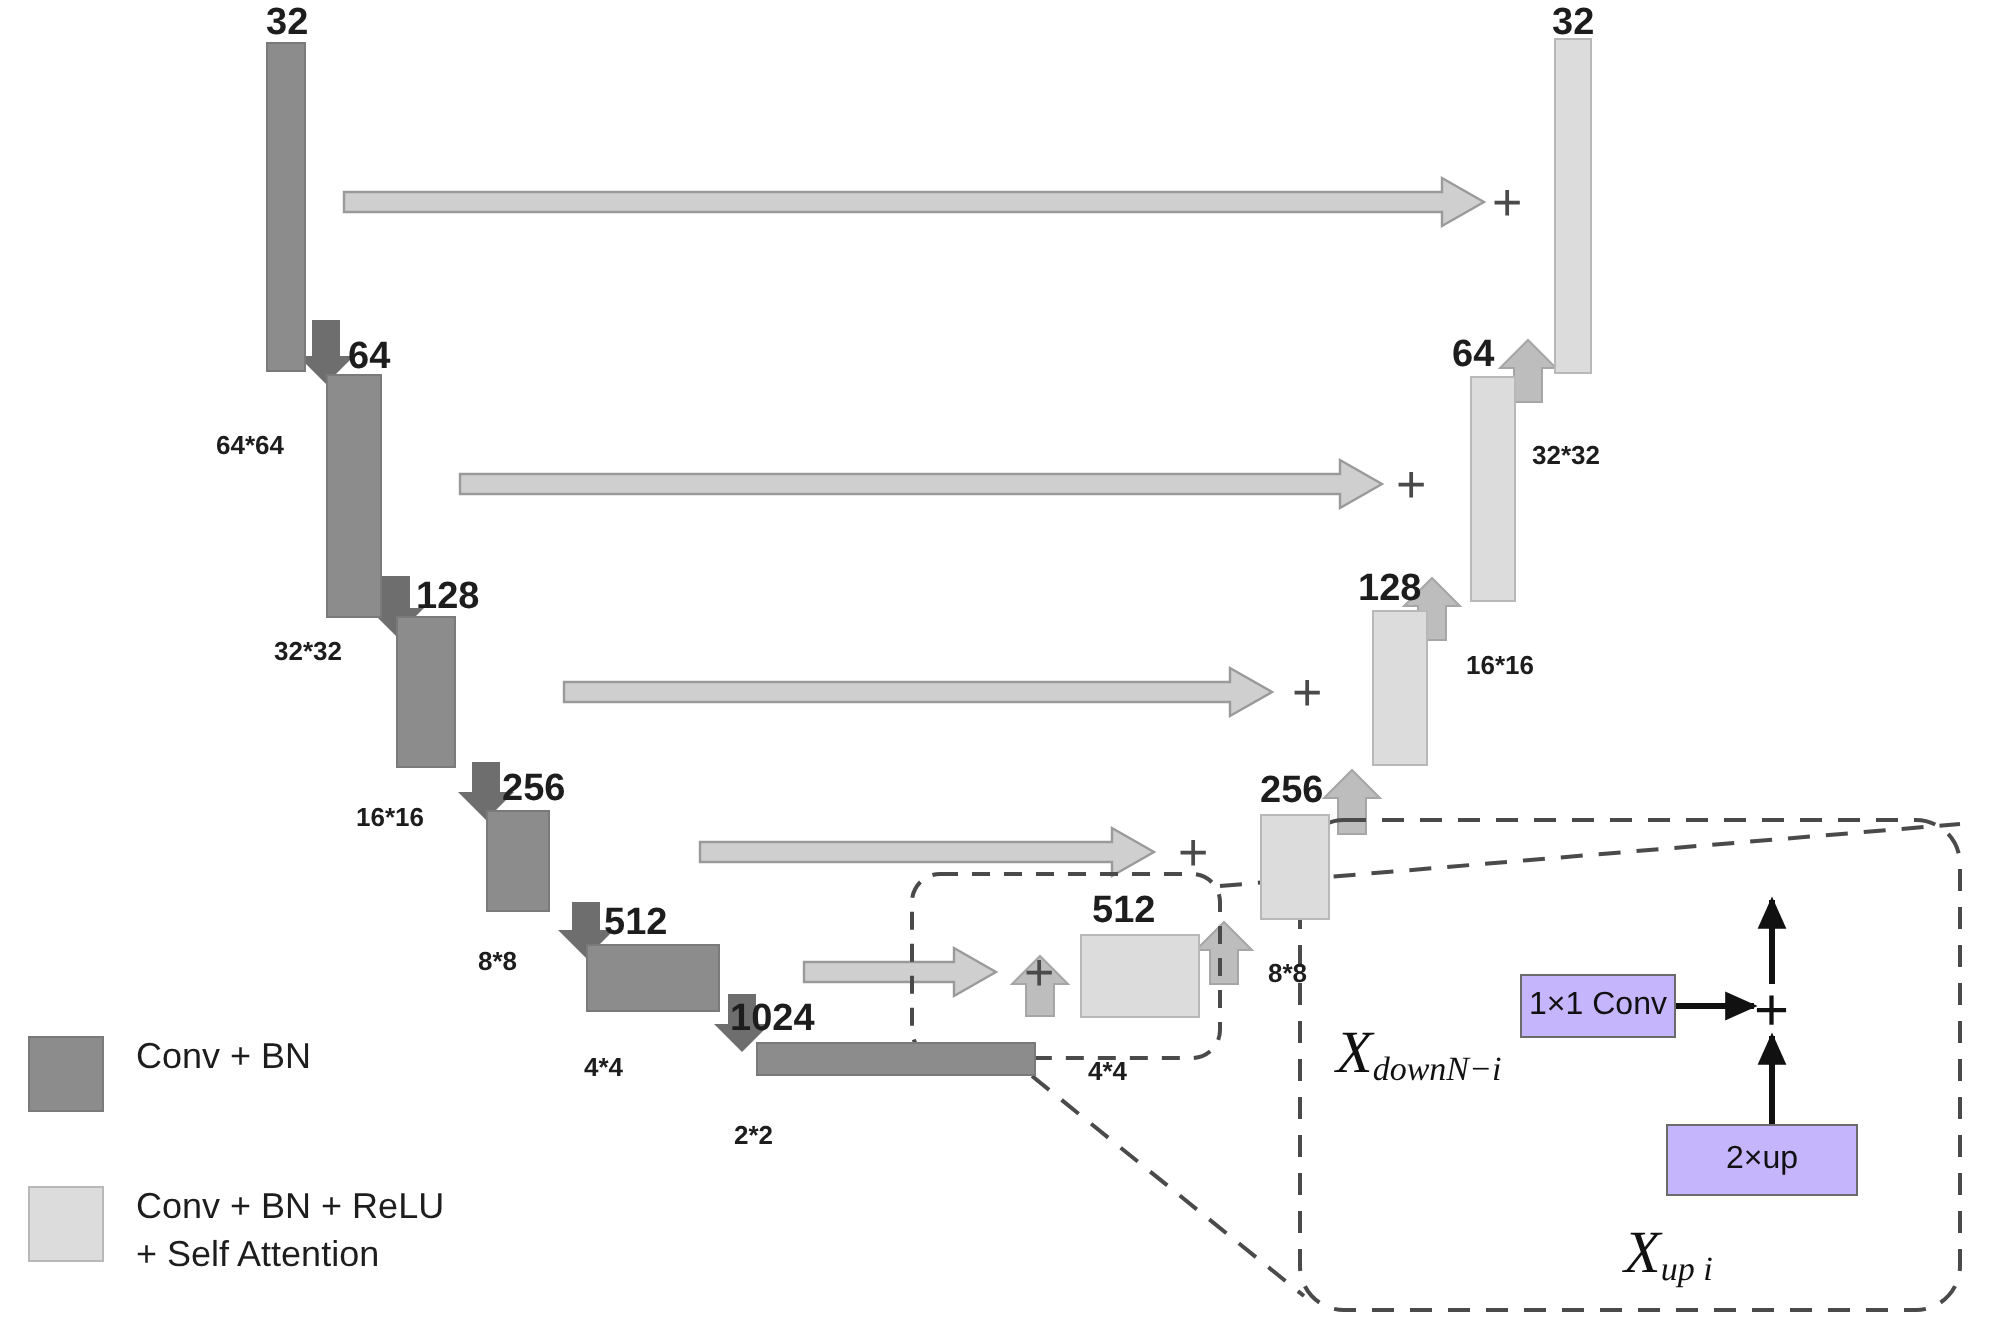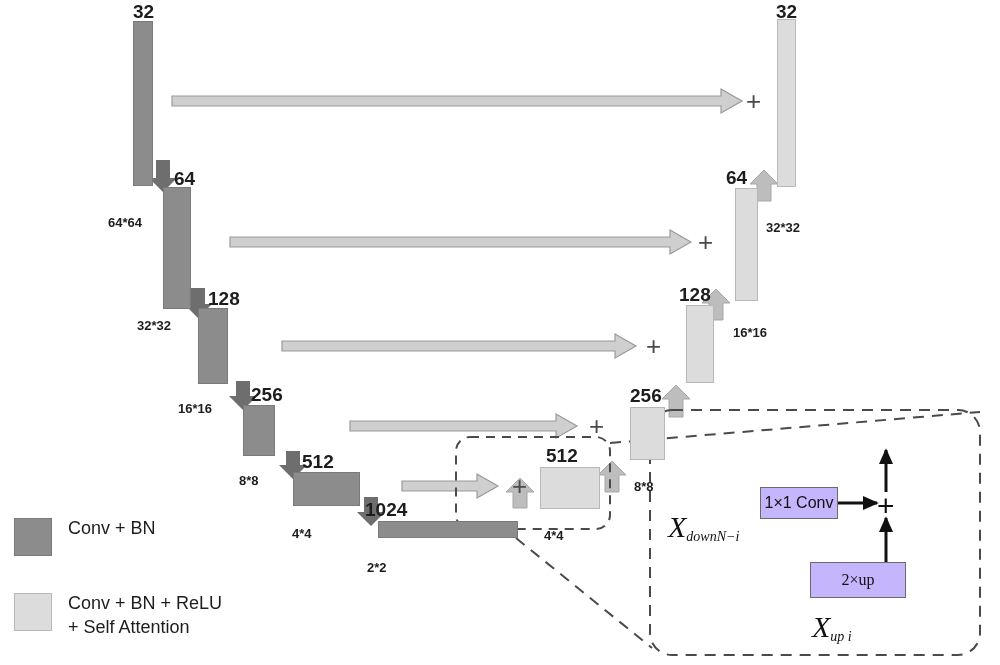--- a/index.html
+++ b/index.html
@@ -86,21 +86,21 @@
   }
   .formula {
     position: absolute;
     font-family: "Liberation Serif", serif;
     font-style: italic;
     color: #111;
     white-space: nowrap;
     line-height: 1;
   }
   .formula .big { font-size: 30px; }
-  .formula .sub { font-size: 14px; }
+  .formula .sub { font-size: 17px; }
   .bigplus {
     position: absolute;
     font-size: 30px;
     color: #111;
     line-height: 1;
     white-space: nowrap;
   }
 </style>
 </head>
 <body>
@@ -229,21 +229,21 @@
   </div>
 
   <div class="legend-swatch blk-light" style="left:14px; top:593px;"></div>
   <div class="legend-text" style="left:68px; top:591px;">
     <div>Conv + BN + ReLU</div>
     <div>+ Self Attention</div>
   </div>
 
   <div class="opbox" style="left:760px; top:487px; width:78px; height:32px;">1×1 Conv</div>
 
-  <div class="opbox" style="left:810px; top:562px; width:96px; height:36px;font-family:Liberation Serif, serif;">2×up</div>
+  <div class="opbox" style="left:833px; top:562px; width:96px; height:36px;">2×up</div>
 
   <div class="bigplus" style="left:877px; top:491px;">+</div>
 
   <div class="formula" style="left:668px; top:512px;">
     <span class="big">X</span><sub class="sub">downN−i</sub>
   </div>
 
   <div class="formula" style="left:812px; top:612px;text-align:right;">
     <span class="big">X</span><sub class="sub">up i</sub>
   </div>

